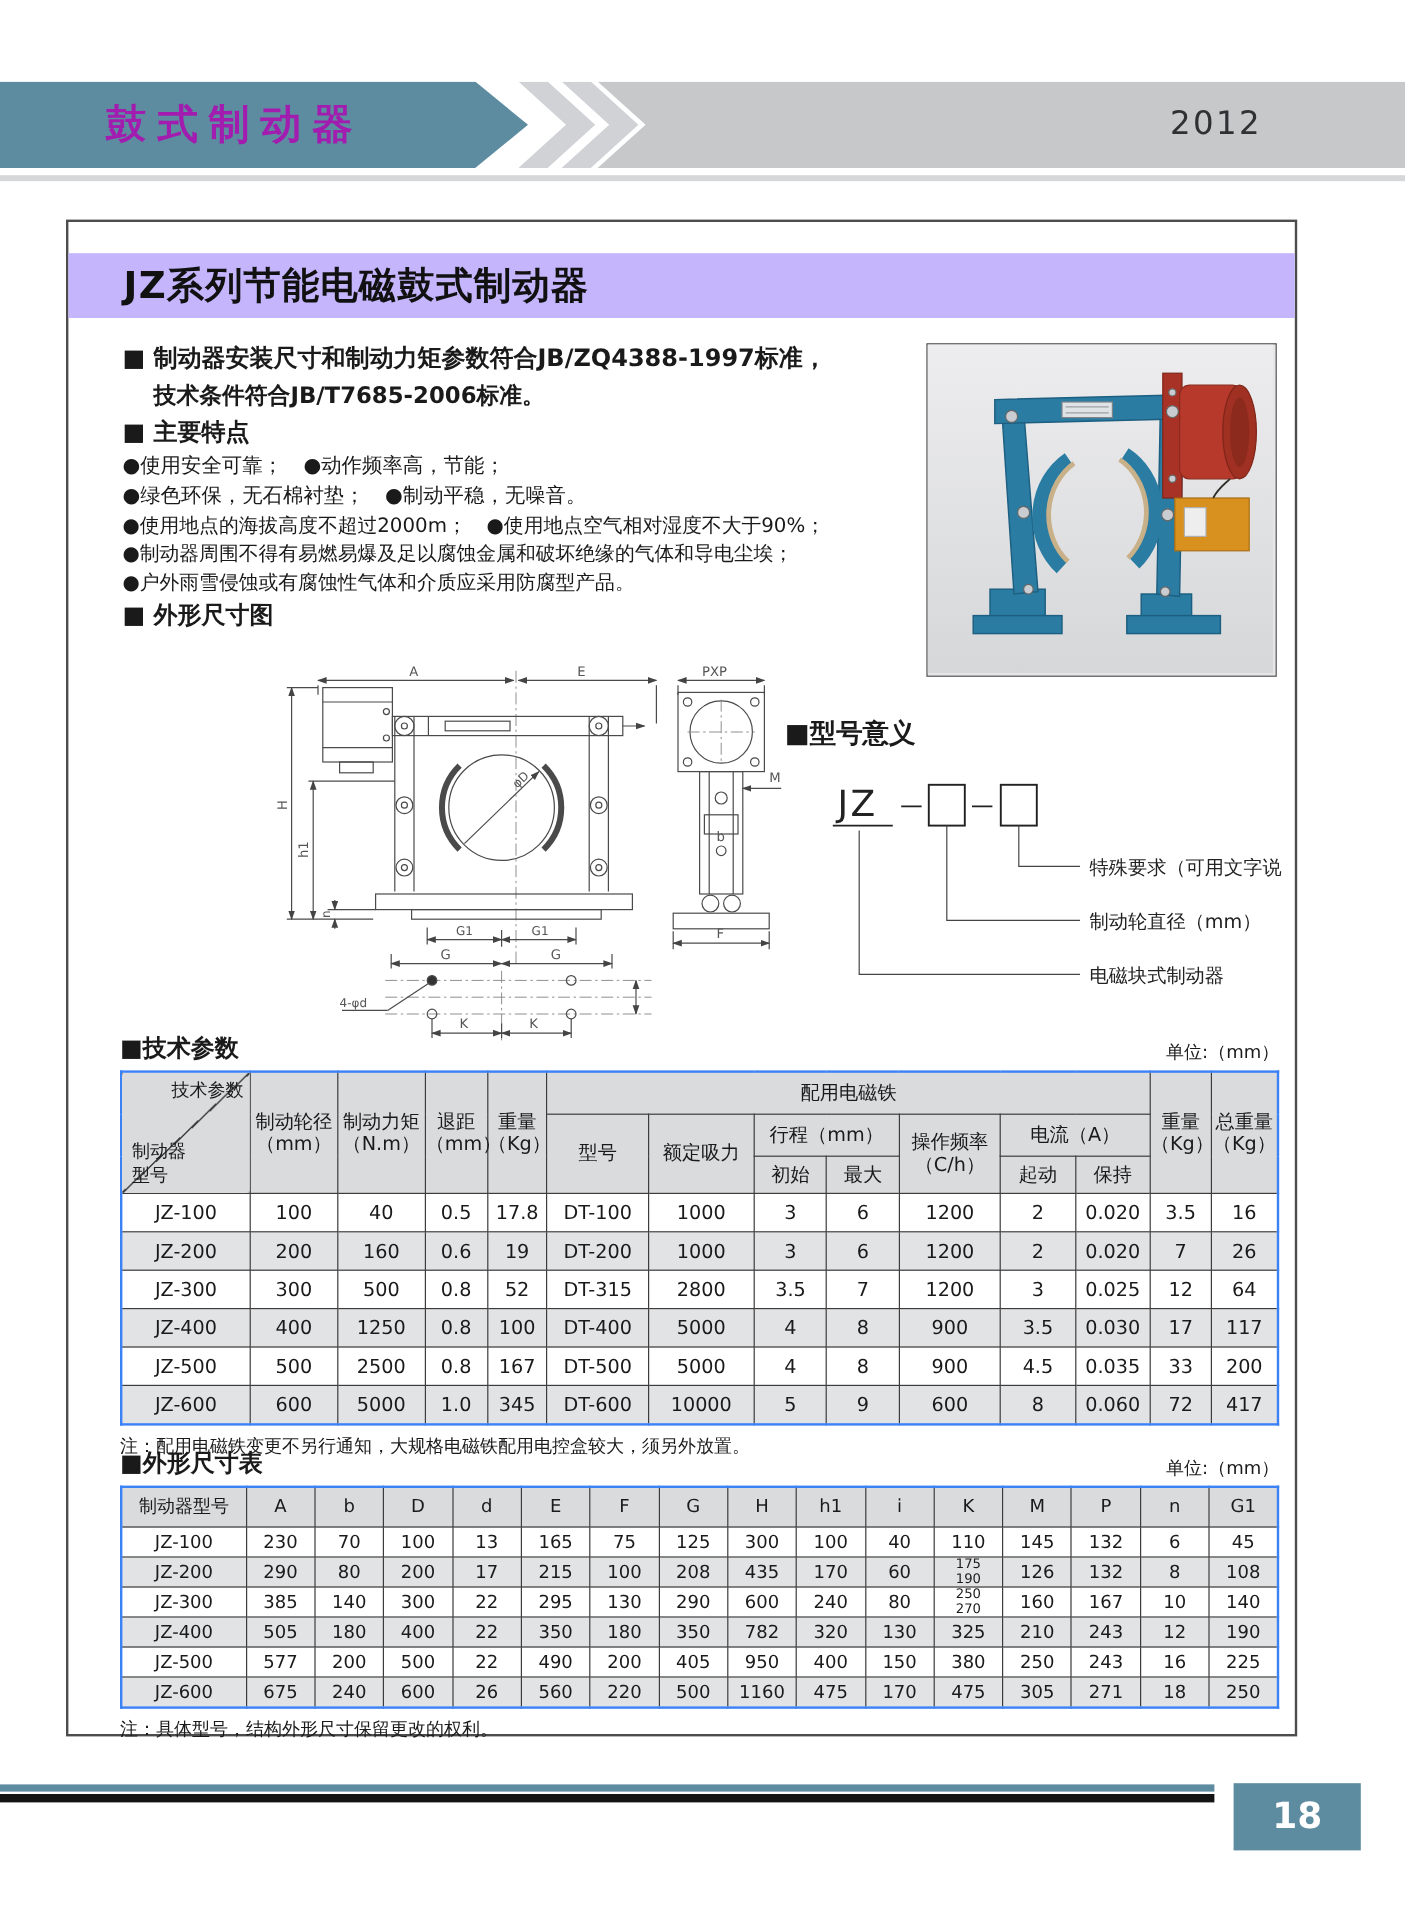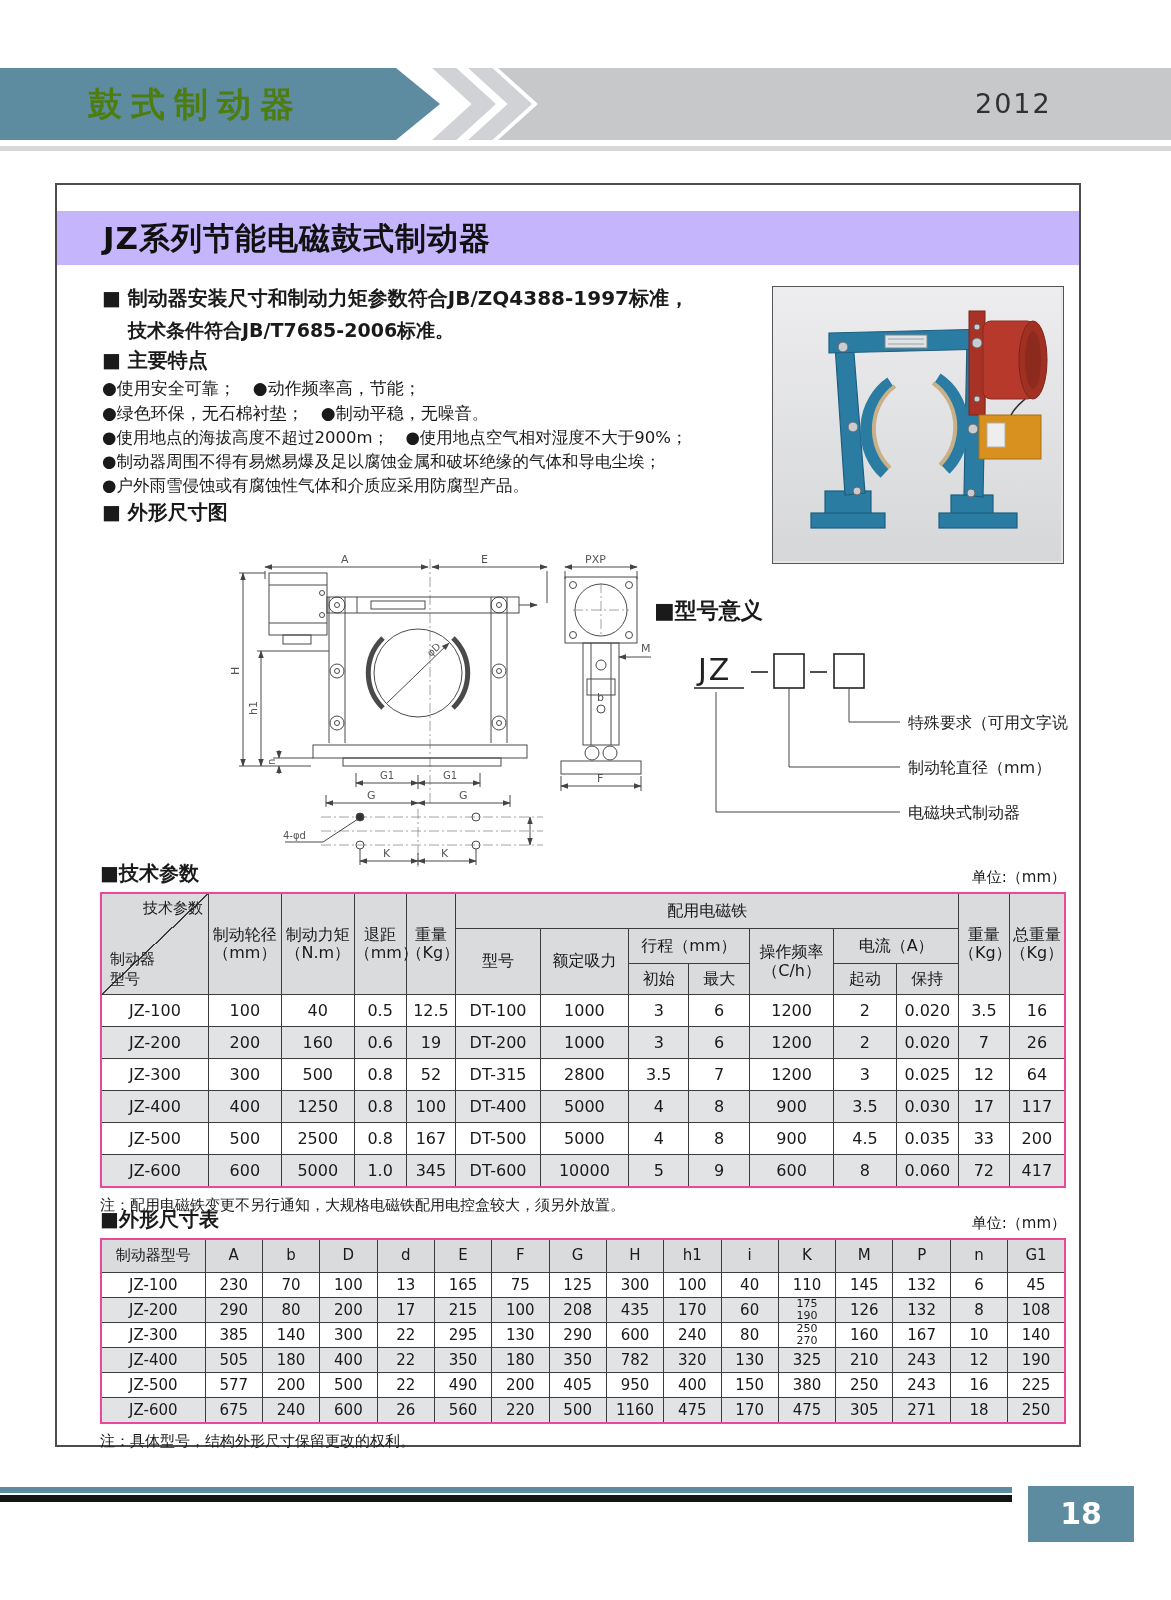--- a/index.html
+++ b/index.html
@@ -9,21 +9,21 @@
   }
   .abs{position:absolute;}
 
   
   .bar-gray{left:498px;top:68px;width:673px;height:72px;background:#c6c8ca;
     clip-path:polygon(0 0,100% 0,100% 100%,0 100%,40px 50%);}
   .banner-teal{left:0;top:68px;width:440px;height:72px;background:#5d8ca0;
     clip-path:polygon(0 0,396px 0,100% 50%,396px 100%,0 100%);}
   .chev{top:68px;width:64px;height:72px;background:#d0d2d6;
     clip-path:polygon(0 0,38% 0,100% 50%,38% 100%,0 100%,62% 50%);}
-  .banner-title{left:88px;top:68px;height:72px;line-height:72px;color:#4d7c0f;
+  .banner-title{left:88px;top:68px;height:72px;line-height:72px;color:#a21caf;
     font-size:34px;font-weight:bold;letter-spacing:9px;}
   .banner-year{left:975px;top:68px;height:72px;line-height:72px;font-size:27px;
     color:#2f3133;letter-spacing:2px;}
   .divider{left:0;top:146px;width:1171px;height:5px;background:#d5d7d9;}
 
   
   .frame{left:55px;top:183px;width:1026px;height:1264px;border:2px solid #4c4c4c;background:#fff;box-sizing:border-box;}
   .title-band{left:57px;top:211px;width:1022px;height:54px;background:#c4b5fd;}
   .title-band .t{padding-left:46px;font-size:31px;font-weight:bold;line-height:54px;letter-spacing:1px;color:#111;}
 
@@ -55,21 +55,21 @@
 
   
   .tblblk{left:100px;width:966px;}
   .techblk{top:860px;}
   .dimblk{top:1206px;}
   .tbl-head{display:flex;justify-content:space-between;align-items:flex-end;margin-bottom:5px;}
   .tbl-head .h{font-size:20px;font-weight:bold;}
   .tbl-head .u{font-size:15px;}
   table{border-collapse:collapse;table-layout:fixed;width:966px;background:#fff;}
   th,td{border:1px solid #3c3c3c;text-align:center;padding:0;white-space:pre-line;}
-  table{border:2px solid #ec4899;}
+  table{border:2px solid #3b82f6;}
   thead th{background:#dadbdd;font-weight:normal;font-size:16px;line-height:1.15;}
   .tech tbody td{font-size:16px;height:31px;}
   .tech thead tr:nth-child(1) th{height:34px;}
   .tech thead tr:nth-child(2) th{height:34px;}
   .tech thead tr:nth-child(3) th{height:30px;}
   tbody tr:nth-child(even){background:#e2e3e5;}
   .dims thead th{font-size:15px;height:32px;}
   .dims tbody td{font-size:15px;height:24px;line-height:1.0;}
   .dims tbody td.stack{font-size:11px;line-height:1.1;}
   .corner{position:relative;background:
@@ -379,21 +379,21 @@
         <th>起动</th>
         <th>保持</th>
       </tr>
     </thead>
     <tbody>
         <tr>
           <td>JZ-100</td>
           <td>100</td>
           <td>40</td>
           <td>0.5</td>
-          <td>12.5</td>
+          <td>17.8</td>
           <td>DT-100</td>
           <td>1000</td>
           <td>3</td>
           <td>6</td>
           <td>1200</td>
           <td>2</td>
           <td>0.020</td>
           <td>3.5</td>
           <td>16</td>
         </tr>

